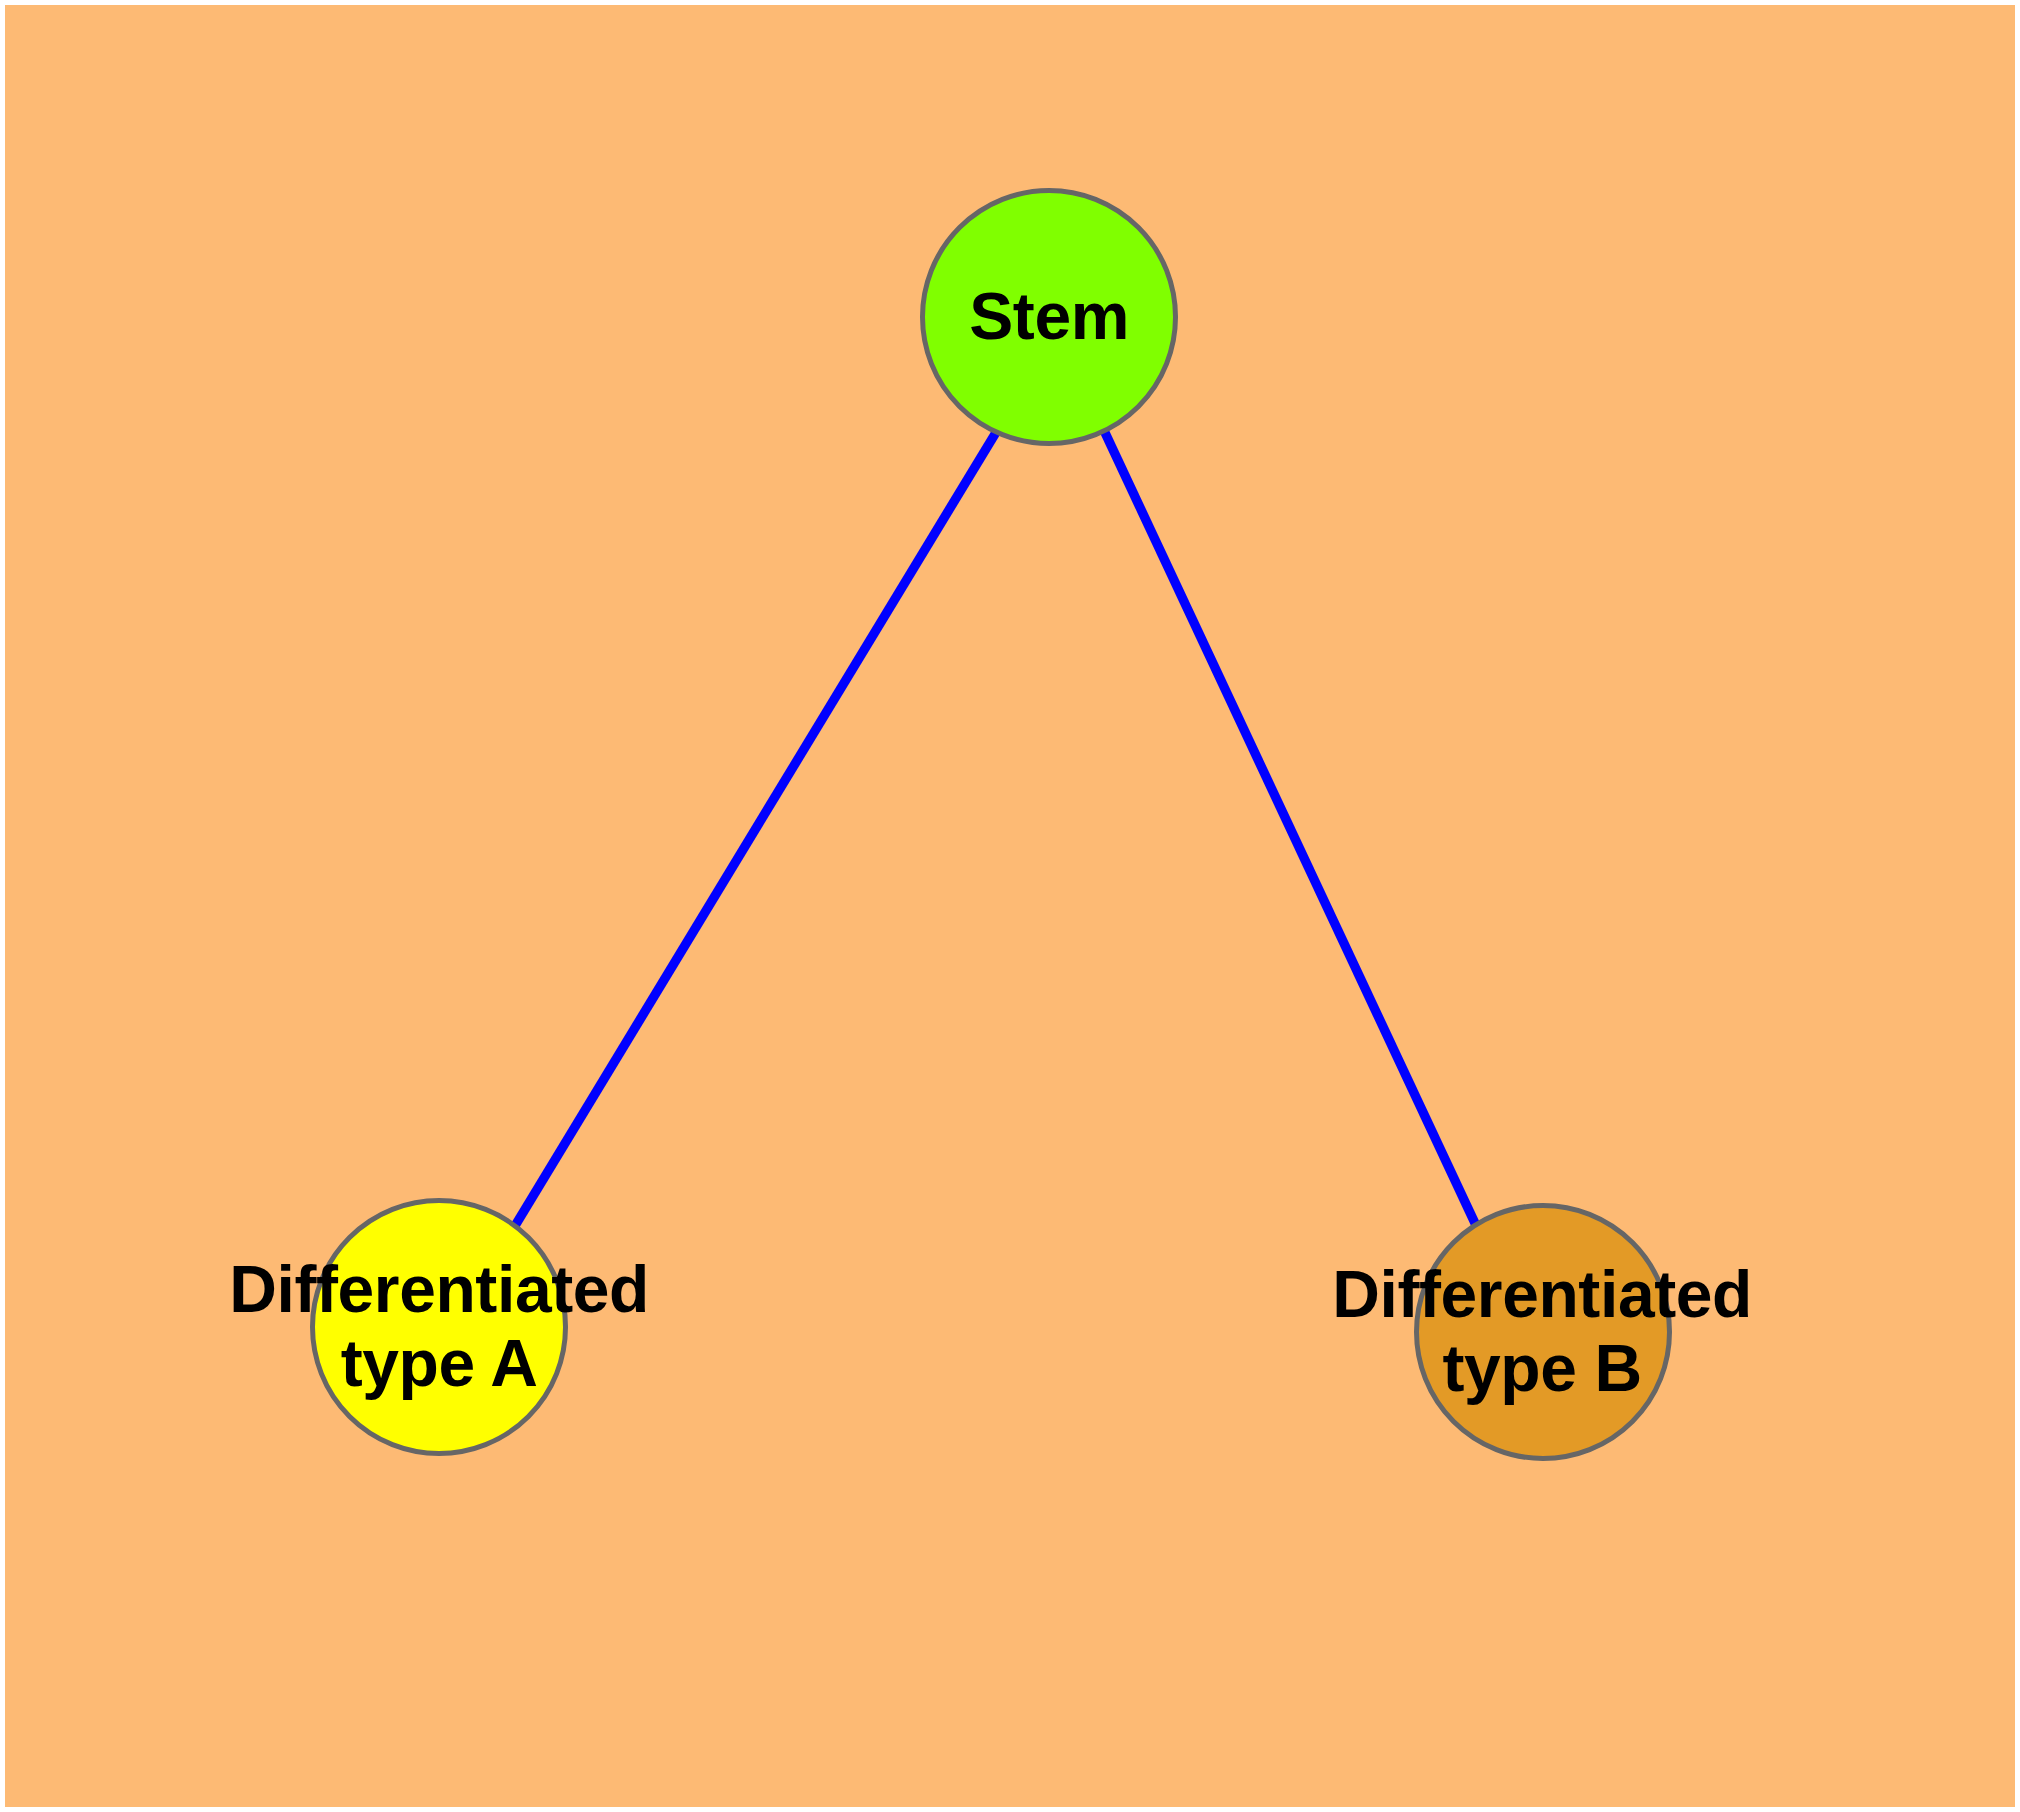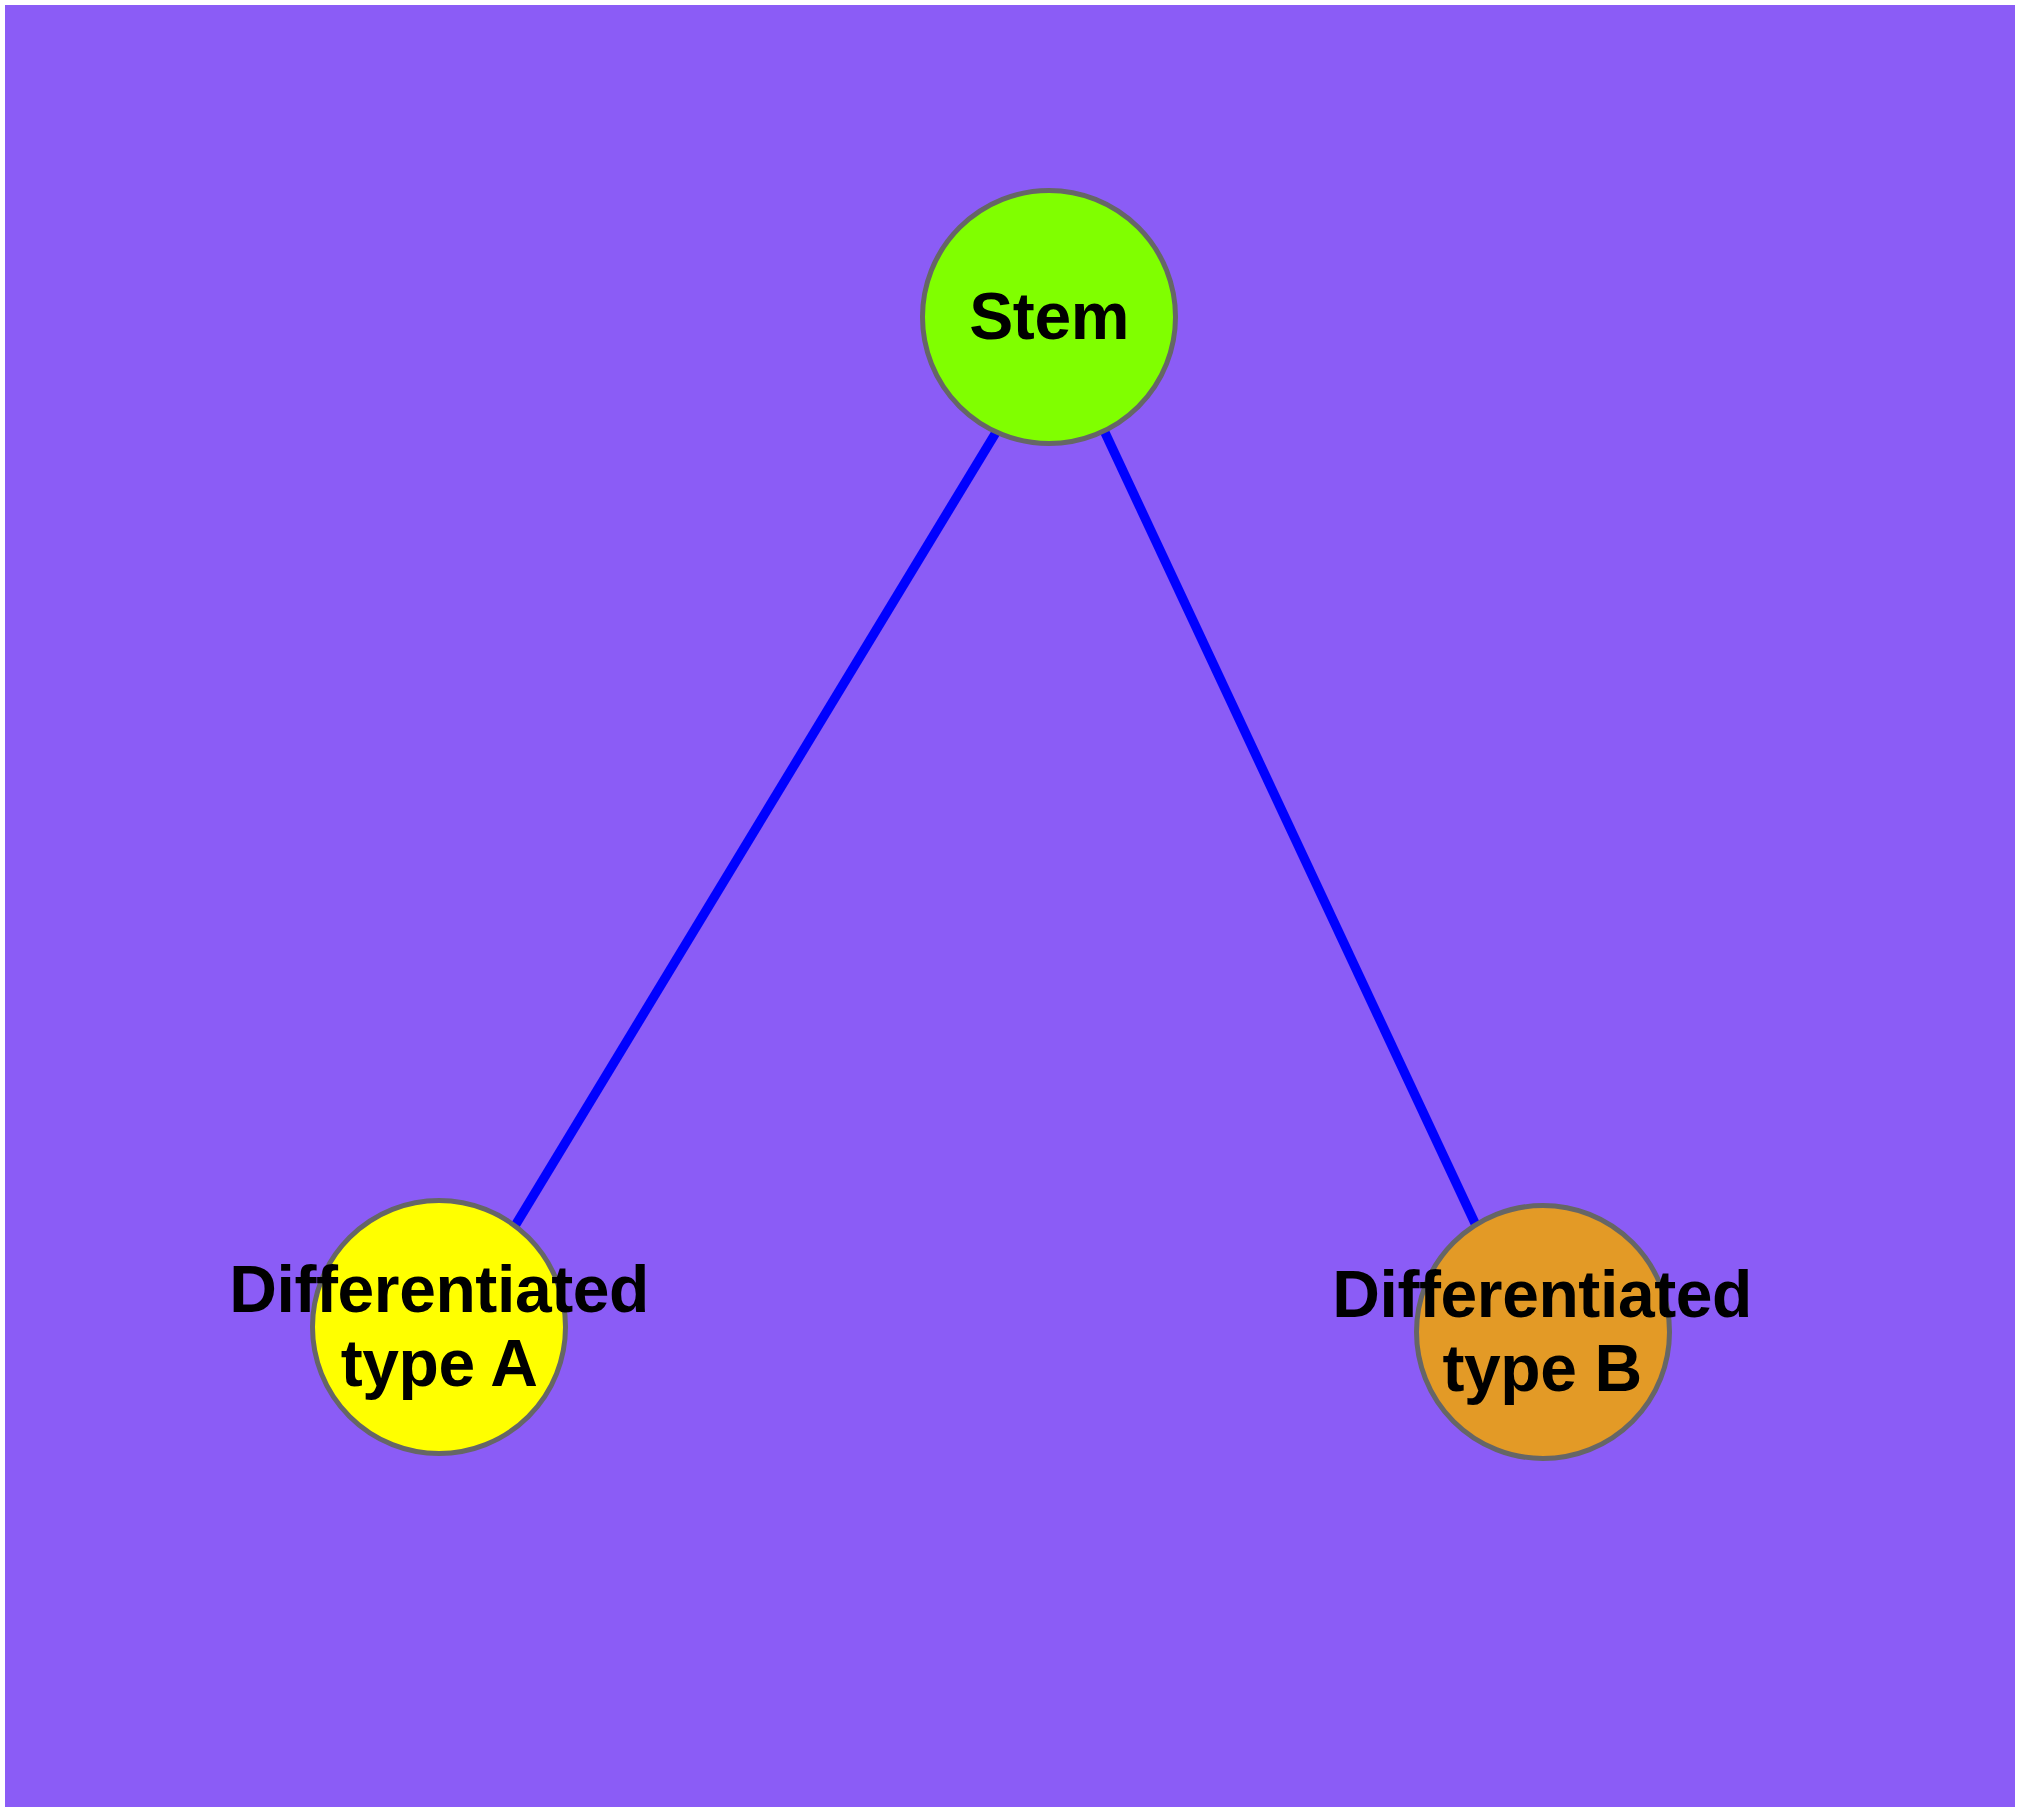--- a/index.html
+++ b/index.html
@@ -22,21 +22,21 @@
     height: 1812px;
     background: #ffffff;
   }
 
   .plot-area {
     position: absolute;
     left: 5.1px;
     top: 5.1px;
     width: 2010px;
     height: 1802px;
-    background: #8b5cf6;
+    background: #fdba74;
     overflow: hidden;
   }
 
   .edge-layer {
     position: absolute;
     left: 0;
     top: 0;
     width: 2010px;
     height: 1802px;
   }

